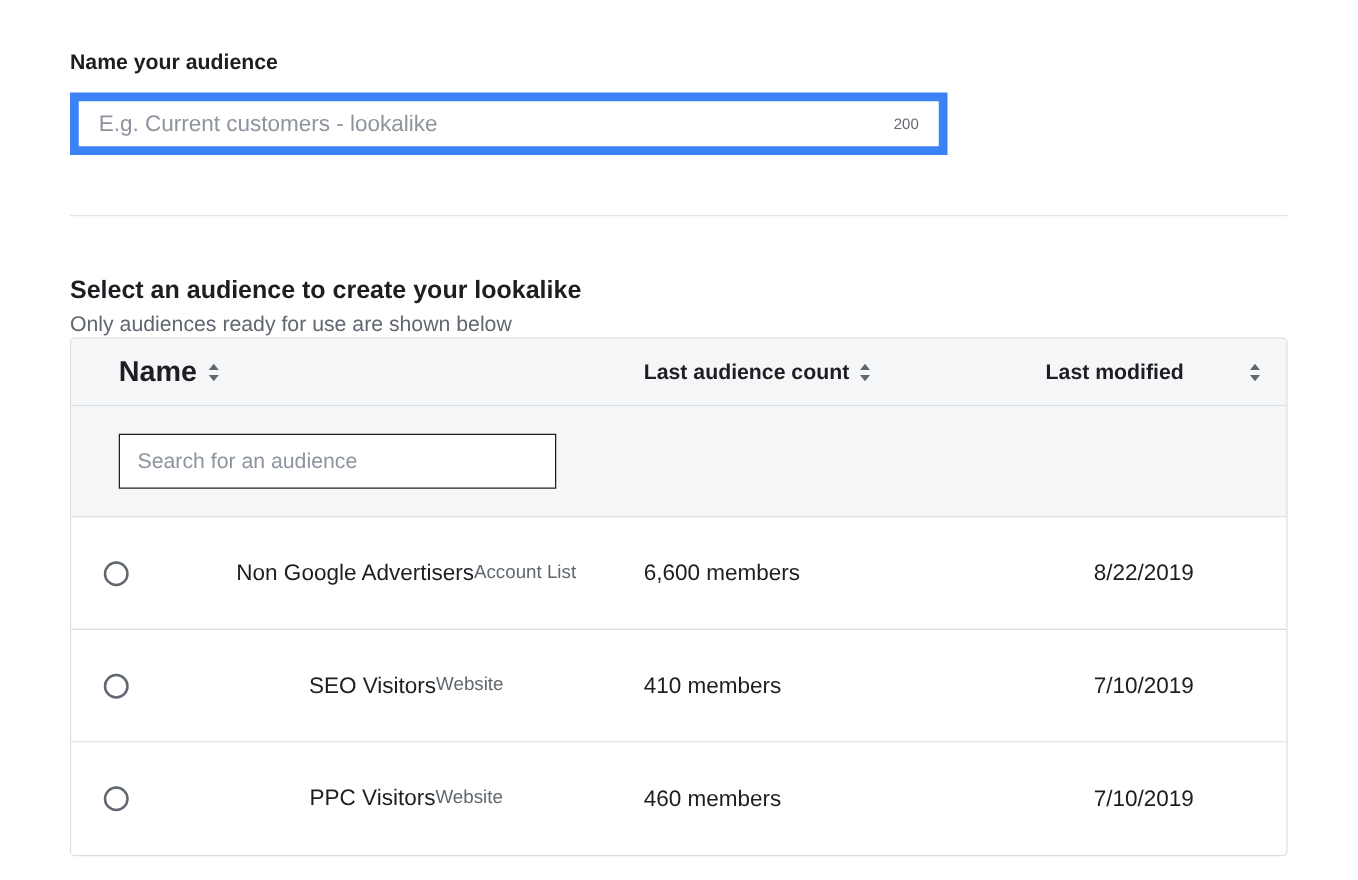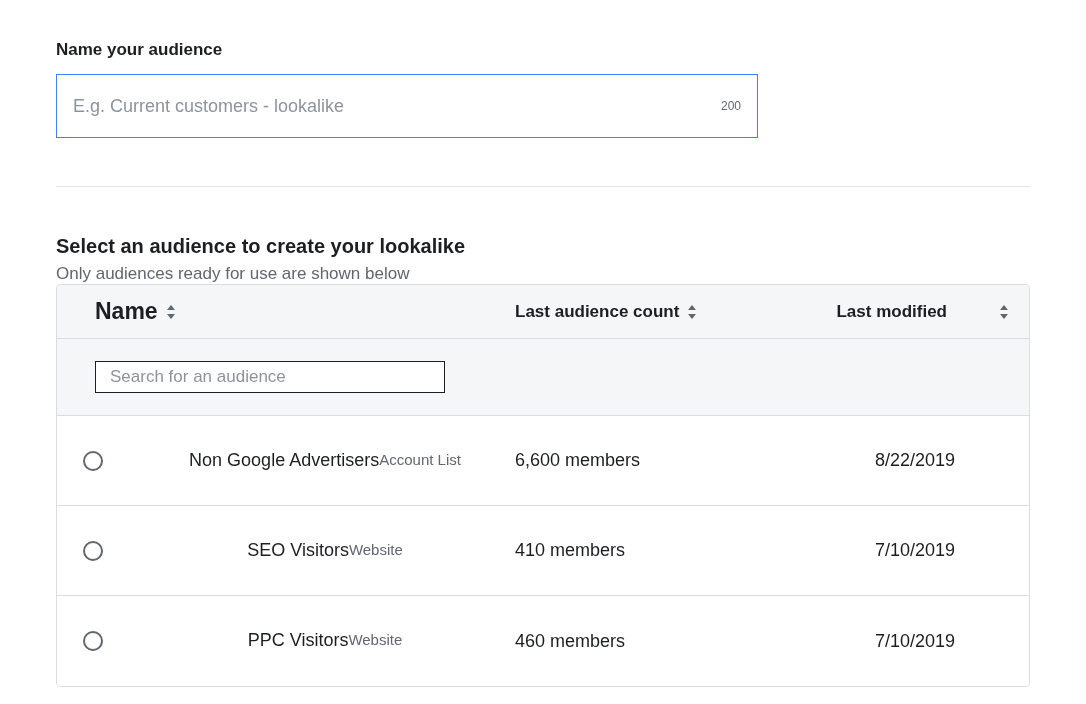--- a/index.html
+++ b/index.html
@@ -16,22 +16,22 @@
     }
     .section-label {
       font-size: 17px;
       font-weight: 600;
       color: #1c1e21;
       margin-bottom: 14px;
     }
     .name-input-wrapper {
       display: flex;
       align-items: center;
-      border: 1px solid #3b82f6;
-      height: 64px;
+      border: 7px solid #3b82f6;
+      height: 50px;
       padding: 0 16px;
       width: 702px;
     }
     .name-input {
       flex: 1;
       border: none;
       outline: none;
       font-size: 18px;
       color: #1c1e21;
       background: transparent;
@@ -108,21 +108,21 @@
     .sort-icon svg {
       display: block;
     }
     .search-row {
       background: #f5f6f7;
       padding: 22px 20px 22px 38px;
       border-bottom: 1px solid #dadde1;
     }
     .search-input {
       width: 350px;
-      height: 32px;
+      height: 44px;
       border: 1px solid #1c1e21;
       padding: 0 14px;
       font-size: 17px;
       background: #ffffff;
       outline: none;
     }
     .search-input::placeholder {
       color: #8d949e;
     }
     .table-row {

